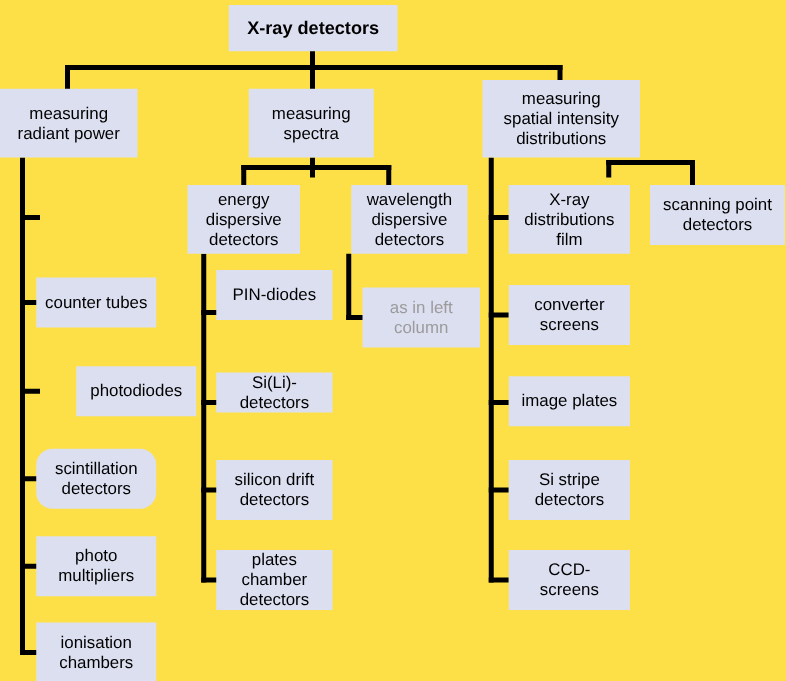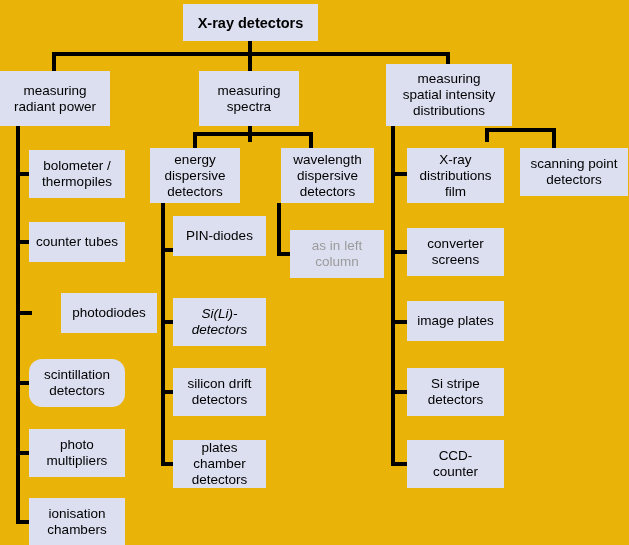--- a/index.html
+++ b/index.html
@@ -7,21 +7,21 @@
     padding: 0;
     background: #ffffff;
   }
   body {
     font-family: "Liberation Sans", sans-serif;
   }
   #diagram {
     position: relative;
     width: 629px;
     height: 545px;
-    background: #eab308;
+    background: #fde047;
     overflow: hidden;
   }
   .node {
     position: absolute;
     background: #dcdff0;
     color: #000000;
     display: flex;
     align-items: center;
     justify-content: center;
     text-align: center;
@@ -96,56 +96,54 @@
   <div class="node root" style="left:183px; top:4px; width:135px; height:37px;">X-ray detectors</div>
 
   <div class="node" style="left:0px; top:71px; width:110px; height:55px;">measuring
 radiant power</div>
   <div class="node" style="left:199px; top:71px; width:100px; height:55px;">measuring
 spectra</div>
   <div class="node" style="left:386px; top:64px; width:126px; height:62px;">measuring
 spatial intensity
 distributions</div>
 
-  <div class="node" style="left:29px; top:150px; width:96px; height:48px;">bolometer /
-thermopiles</div>
   <div class="node" style="left:29px; top:222px; width:96px; height:40px;">counter tubes</div>
   <div class="node" style="left:29px; top:293px; width:96px; height:40px;margin-left:32px;">photodiodes</div>
   <div class="node" style="left:29px; top:359px; width:96px; height:48px;border-radius:13px;">scintillation
 detectors</div>
   <div class="node" style="left:29px; top:498px; width:96px; height:48px;">ionisation
 chambers</div>
   <div class="node" style="left:29px; top:429px; width:96px; height:48px;">photo
 multipliers</div>
 
   <div class="node" style="left:150px; top:148px; width:90px; height:55px;">energy
 dispersive
 detectors</div>
   <div class="node" style="left:265px; top:148px; width:93px; height:55px;margin-left:16px;">wavelength
 dispersive
 detectors</div>
 
   <div class="node" style="left:173px; top:216px; width:93px; height:40px;">PIN-diodes</div>
-  <div class="node" style="left:173px; top:298px; width:93px; height:48px;font-style:italic;">Si(Li)-
+  <div class="node" style="left:173px; top:298px; width:93px; height:32px;">Si(Li)-
 detectors</div>
   <div class="node" style="left:173px; top:368px; width:93px; height:48px;text-align:center;">silicon drift
 detectors</div>
   <div class="node" style="left:173px; top:440px; width:93px; height:48px;">plates chamber
 detectors</div>
 
   <div class="node muted" style="left:290px; top:230px; width:94px; height:48px;">as in left
 column</div>
 
   <div class="node" style="left:407px; top:148px; width:97px; height:55px;">X-ray
 distributions
 film</div>
   <div class="node" style="left:407px; top:228px; width:97px; height:48px;">converter
 screens</div>
   <div class="node" style="left:407px; top:301px; width:97px; height:40px;">image plates</div>
   <div class="node" style="left:407px; top:368px; width:97px; height:48px;">Si stripe
 detectors</div>
   <div class="node" style="left:407px; top:440px; width:97px; height:48px;">CCD-
-counter</div>
+screens</div>
 
   <div class="node" style="left:520px; top:148px; width:108px; height:48px;">scanning point
 detectors</div>
 
 </div>
 
 </body></html>

